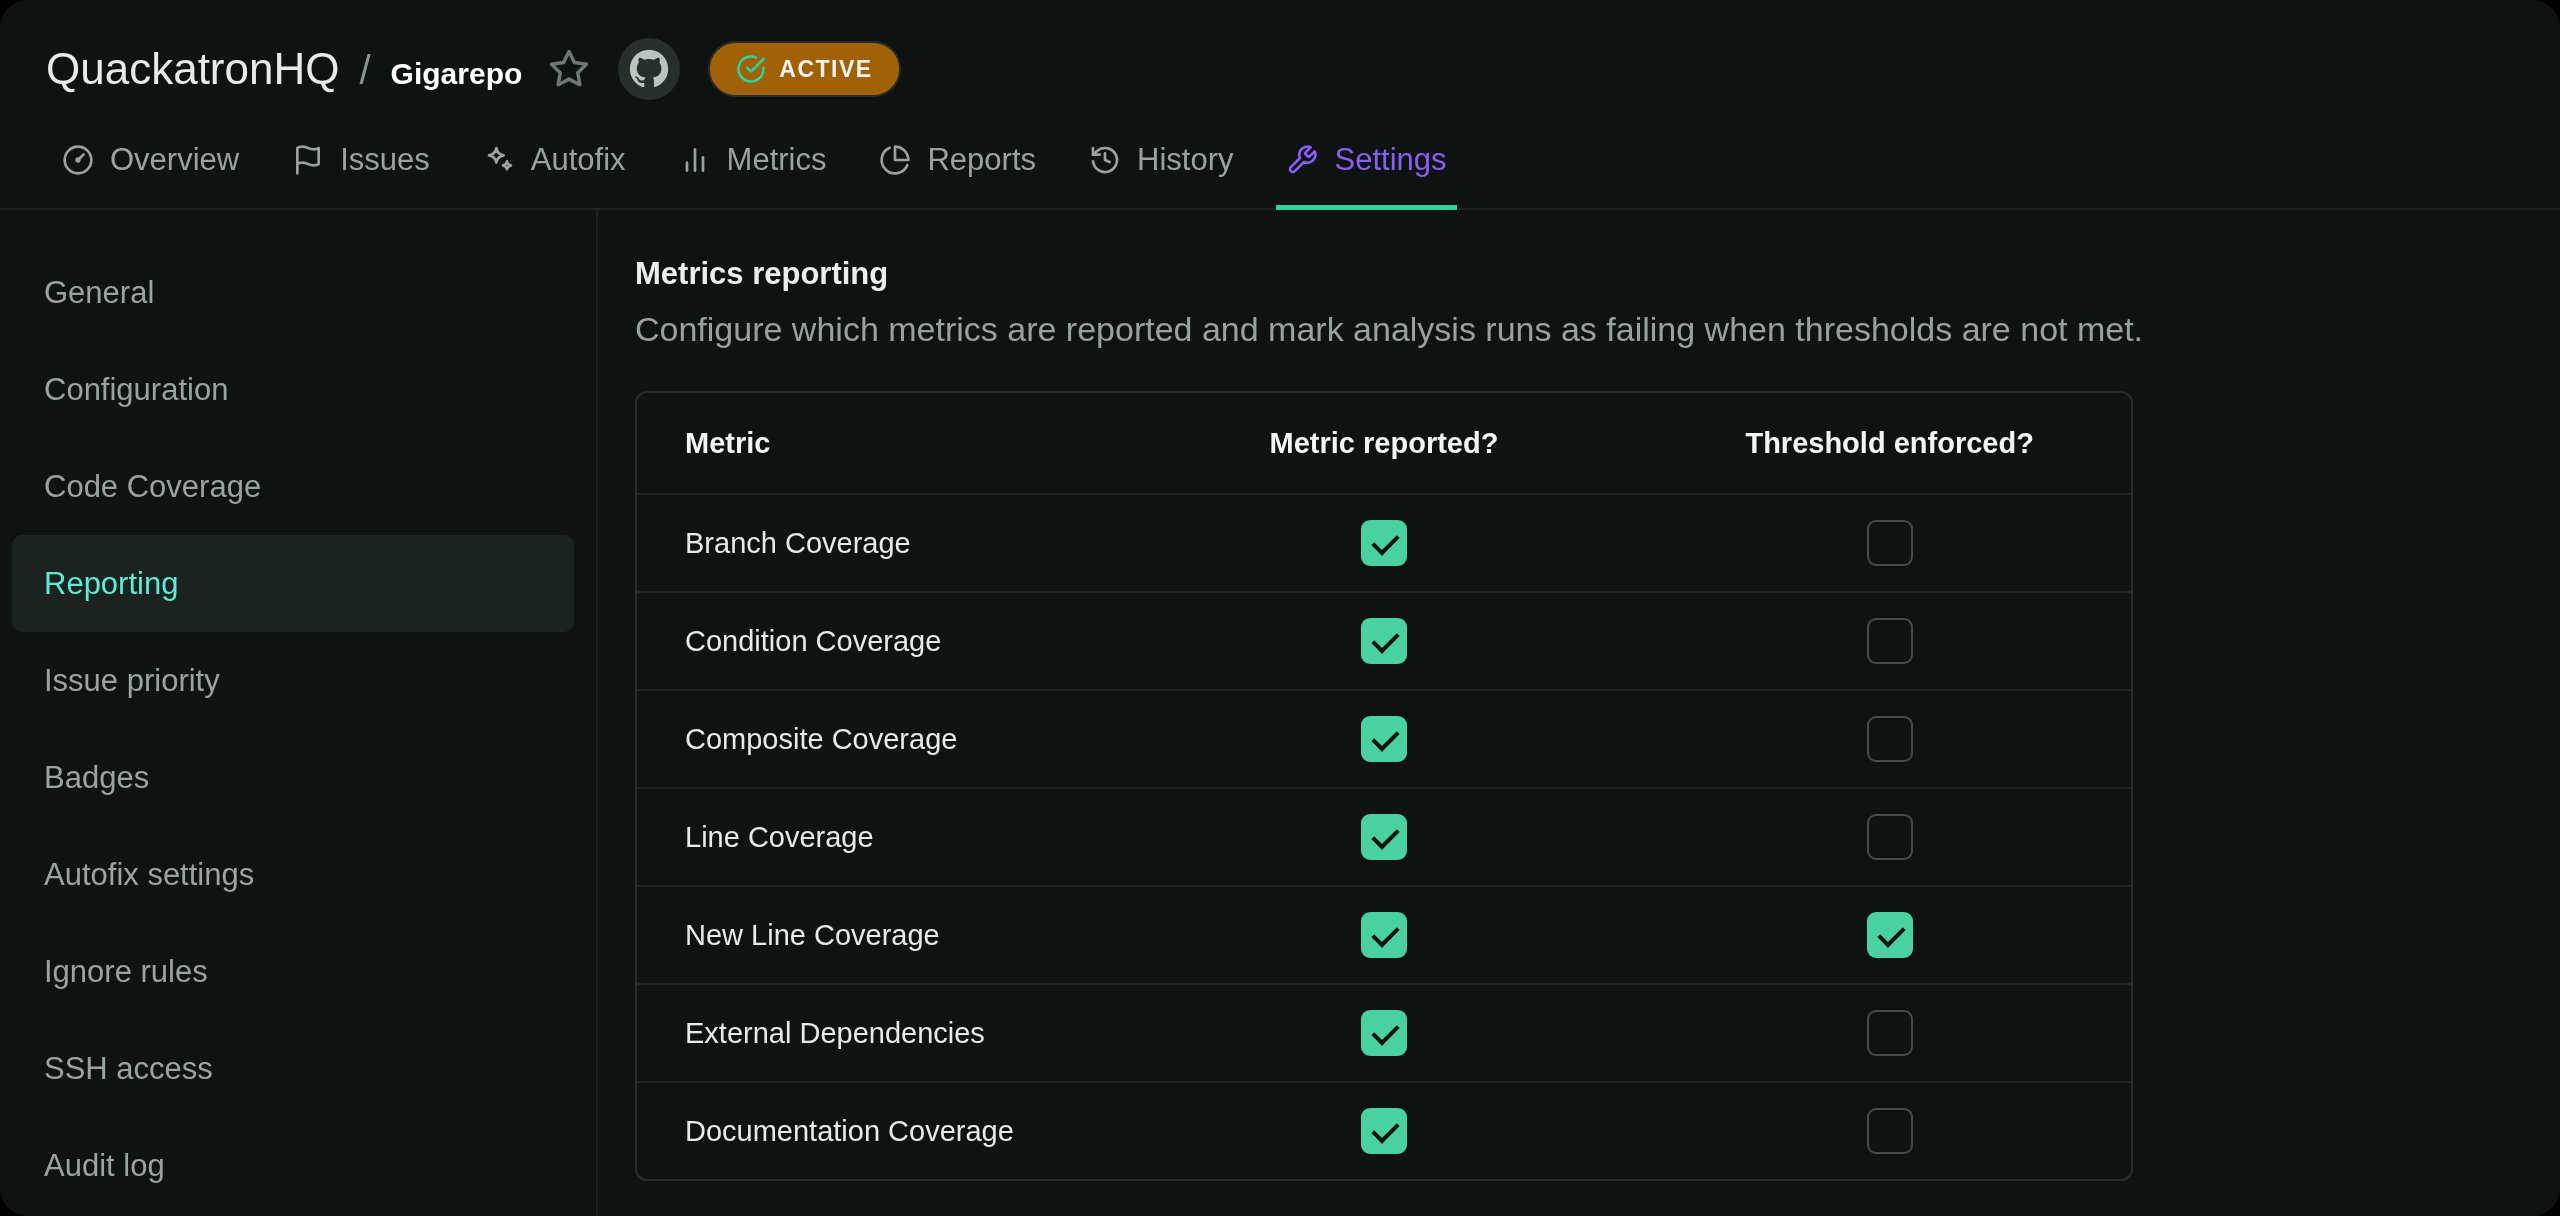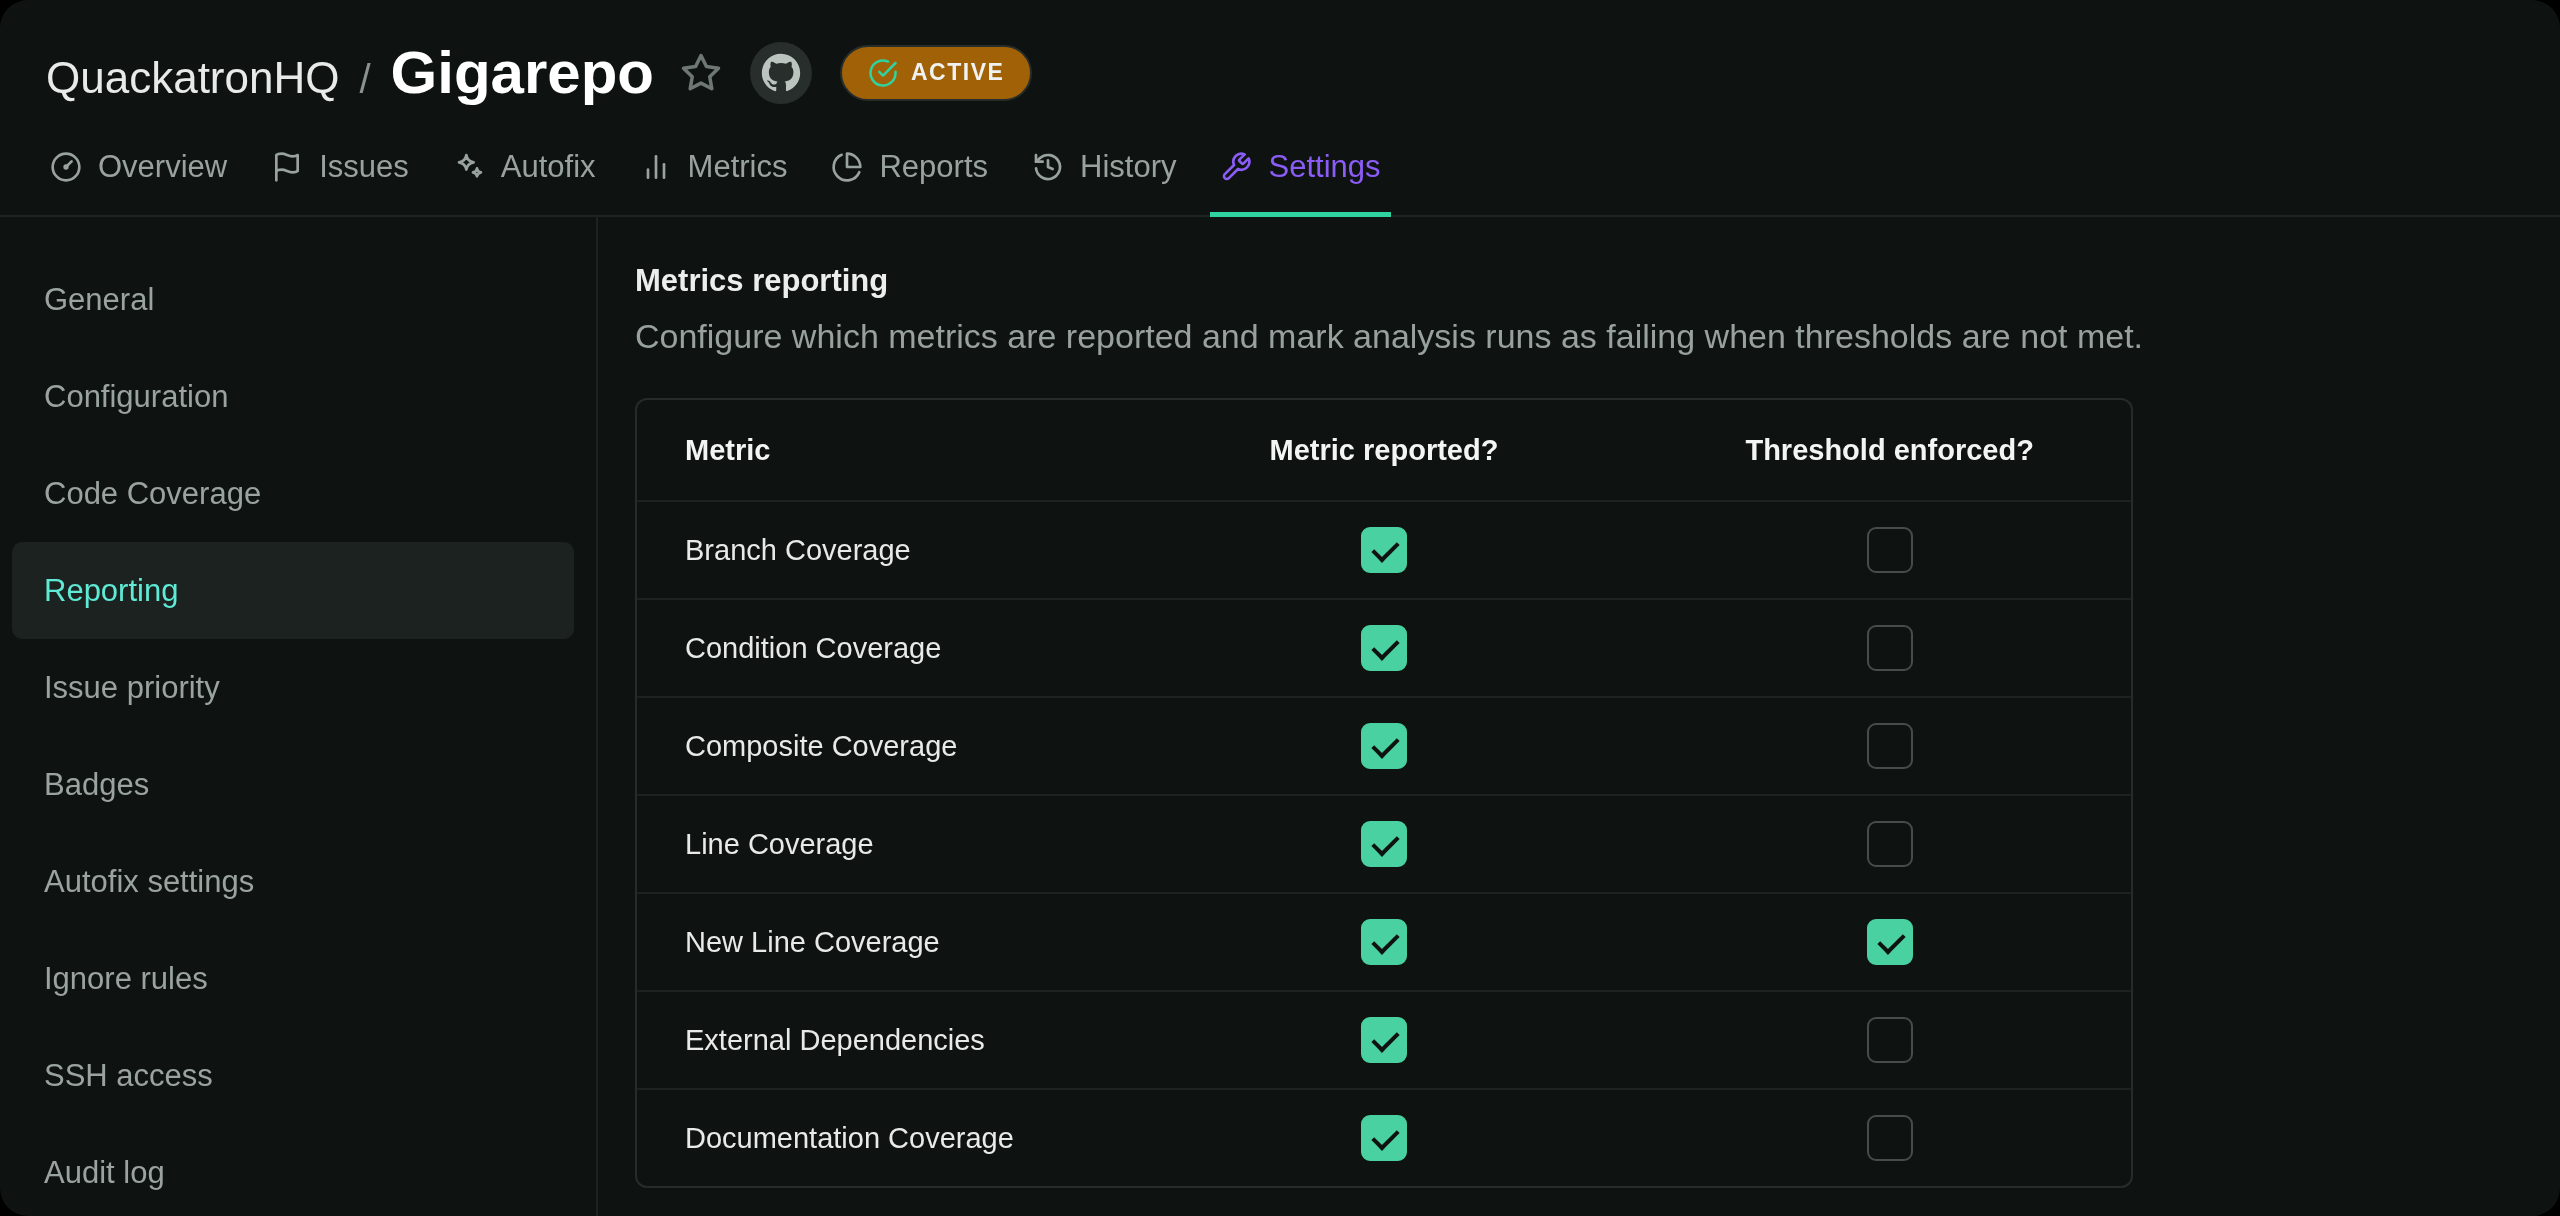--- a/index.html
+++ b/index.html
@@ -27,42 +27,42 @@
   }
 
   
   .topbar{
     display:flex;align-items:center;
     padding:38px 46px 6px 46px;
   }
   .repo-title{display:flex;align-items:baseline;}
   .org{font-size:44px;font-weight:500;color:#e7eae8;cursor:pointer;}
   .sep{font-size:40px;color:#8b938f;margin:0 20px;}
-  .repo{font-size:60px;font-weight:800;color:#ffffff;cursor:pointer;}
+  .repo{font-size:30px;font-weight:800;color:#ffffff;cursor:pointer;}
   .star-btn{margin-left:26px;color:#6e7773;cursor:pointer;display:flex;align-items:center;}
   .star-btn svg{width:42px;height:42px;}
   .gh-btn{
     margin-left:28px;width:62px;height:62px;border-radius:50%;
     background:#272e2b;display:flex;align-items:center;justify-content:center;
     cursor:pointer;
   }
   .gh-btn svg{width:40px;height:40px;color:#bcc4c0;}
   .badge{
     margin-left:28px;height:56px;
     display:flex;align-items:center;gap:13px;
     background:#a16207;border:2px solid #262d2a;border-radius:30px;
     padding:0 26px;
   }
   .badge svg{width:30px;height:30px;color:var(--accent);}
   .badge-label{font-size:23px;font-weight:700;letter-spacing:1.5px;color:#f0f2f1;}
 
   
   .tabbar{
-    display:flex;align-items:flex-end;gap:24px;
-    padding:0 40px;margin-top:20px;
+    display:flex;align-items:flex-end;gap:33px;
+    padding:0 52px;margin-top:20px;
     border-bottom:2px solid var(--panel-line);
   }
   .tab{
     display:flex;align-items:center;gap:16px;
     font-size:31px;color:#99a29e;
     padding:16px 10px 30px 10px;
     cursor:pointer;white-space:nowrap;
   }
   .tab .icon{width:32px;height:32px;}
   .tab.active{

